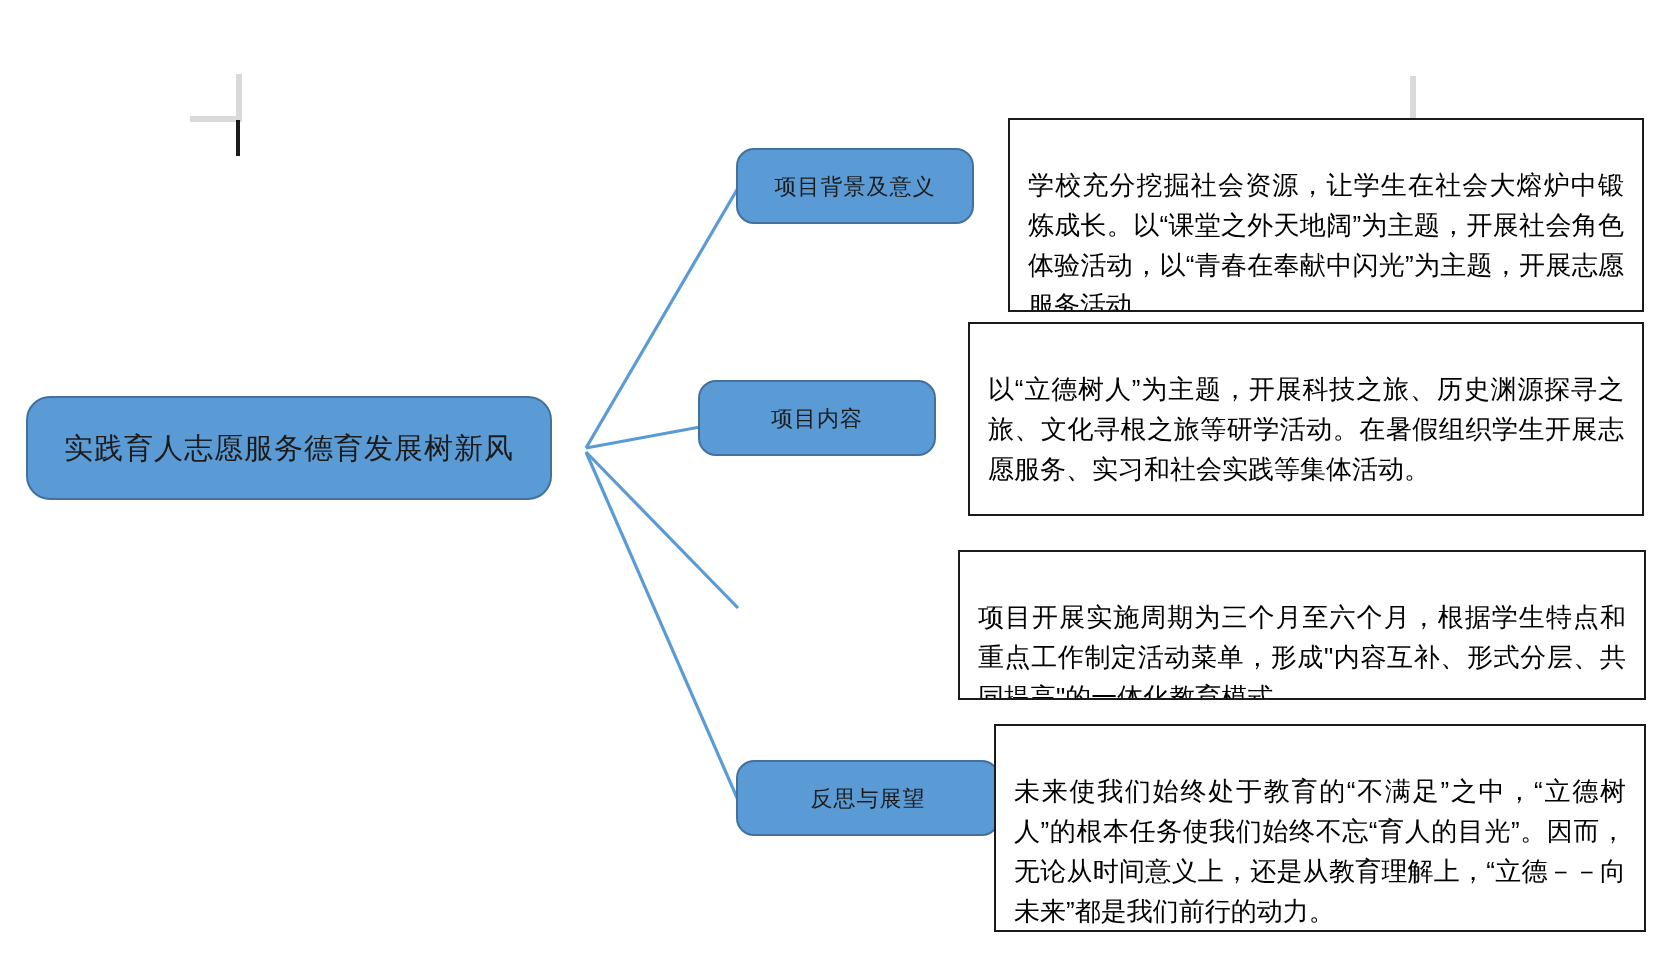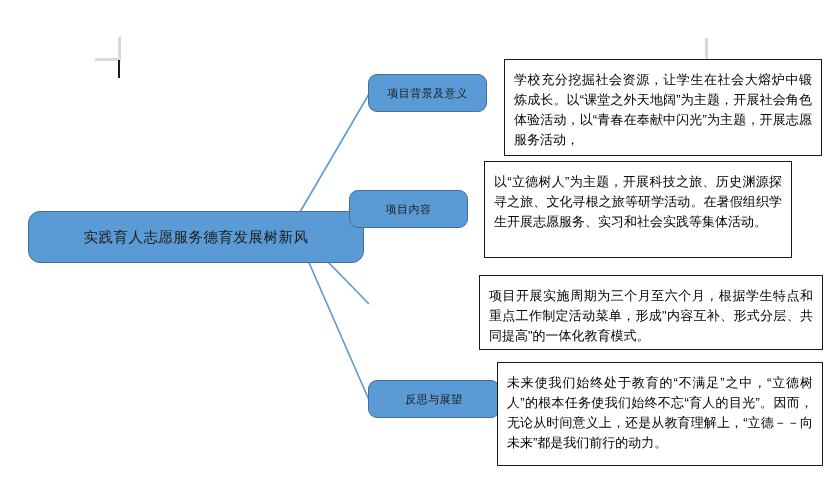--- a/index.html
+++ b/index.html
@@ -63,21 +63,21 @@
 
   
   .textbox {
     position: absolute;
     box-sizing: border-box;
     background: #ffffff;
     border: 1.4px solid #1a1a1a;
     color: #000000;
     font-size: 13px;
     line-height: 1.55;
-    padding: 10px 9px 4px 9px;
+    padding: 23px 9px 4px 9px;
     text-align: justify;
     text-justify: inter-ideograph;
     overflow: hidden;
   }
 </style>
 </head>
 <body>
 
 <div id="canvas">
 
@@ -90,42 +90,42 @@
 
   <svg id="connectors" viewBox="0 0 830 478" preserveAspectRatio="none">
     <g stroke="#5b9bd5" stroke-width="1.6" fill="none">
       <line x1="293" y1="224" x2="369" y2="94"></line>
       <line x1="293" y1="224" x2="369" y2="210"></line>
       <line x1="293" y1="226" x2="369" y2="304"></line>
       <line x1="293" y1="226" x2="369" y2="400"></line>
     </g>
   </svg>
 
-  <div class="node root" style="left:28px; top:198px; width:336px; height:52px;margin-top:13px;">
+  <div class="node root" style="left:13px; top:198px; width:263px; height:52px;">
     <span>实践育人志愿服务德育发展树新风</span>
   </div>
 
   <div class="node branch" style="left:368px; top:74px; width:119px; height:38px;">
     <span>项目背景及意义</span>
   </div>
 
   <div class="node branch" style="left:349px; top:190px; width:119px; height:38px;">
     <span>项目内容</span>
   </div>
 
 
   <div class="node branch" style="left:368px; top:380px; width:132px; height:38px;font-family:Liberation Serif, serif;">
     <span>反思与展望</span>
   </div>
 
   <div class="textbox" style="left:504px; top:59px; width:318px; height:97px;">
     <span>学校充分挖掘社会资源，让学生在社会大熔炉中锻炼成长。以“课堂之外天地阔”为主题，开展社会角色体验活动，以“青春在奉献中闪光”为主题，开展志愿服务活动，</span>
   </div>
 
-  <div class="textbox" style="left:484px; top:161px; width:308px; height:97px;">
+  <div class="textbox" style="left:484px; top:161px; width:338px; height:97px;">
     <span>以“立德树人”为主题，开展科技之旅、历史渊源探寻之旅、文化寻根之旅等研学活动。在暑假组织学生开展志愿服务、实习和社会实践等集体活动。</span>
   </div>
 
   <div class="textbox" style="left:479px; top:275px; width:344px; height:75px;">
     <span>项目开展实施周期为三个月至六个月，根据学生特点和重点工作制定活动菜单，形成"内容互补、形式分层、共同提高"的一体化教育模式。</span>
   </div>
 
   <div class="textbox" style="left:497px; top:362px; width:326px; height:104px;">
     <span>未来使我们始终处于教育的“不满足”之中，“立德树人”的根本任务使我们始终不忘“育人的目光”。因而，无论从时间意义上，还是从教育理解上，“立德－－向未来”都是我们前行的动力。</span>
   </div>

